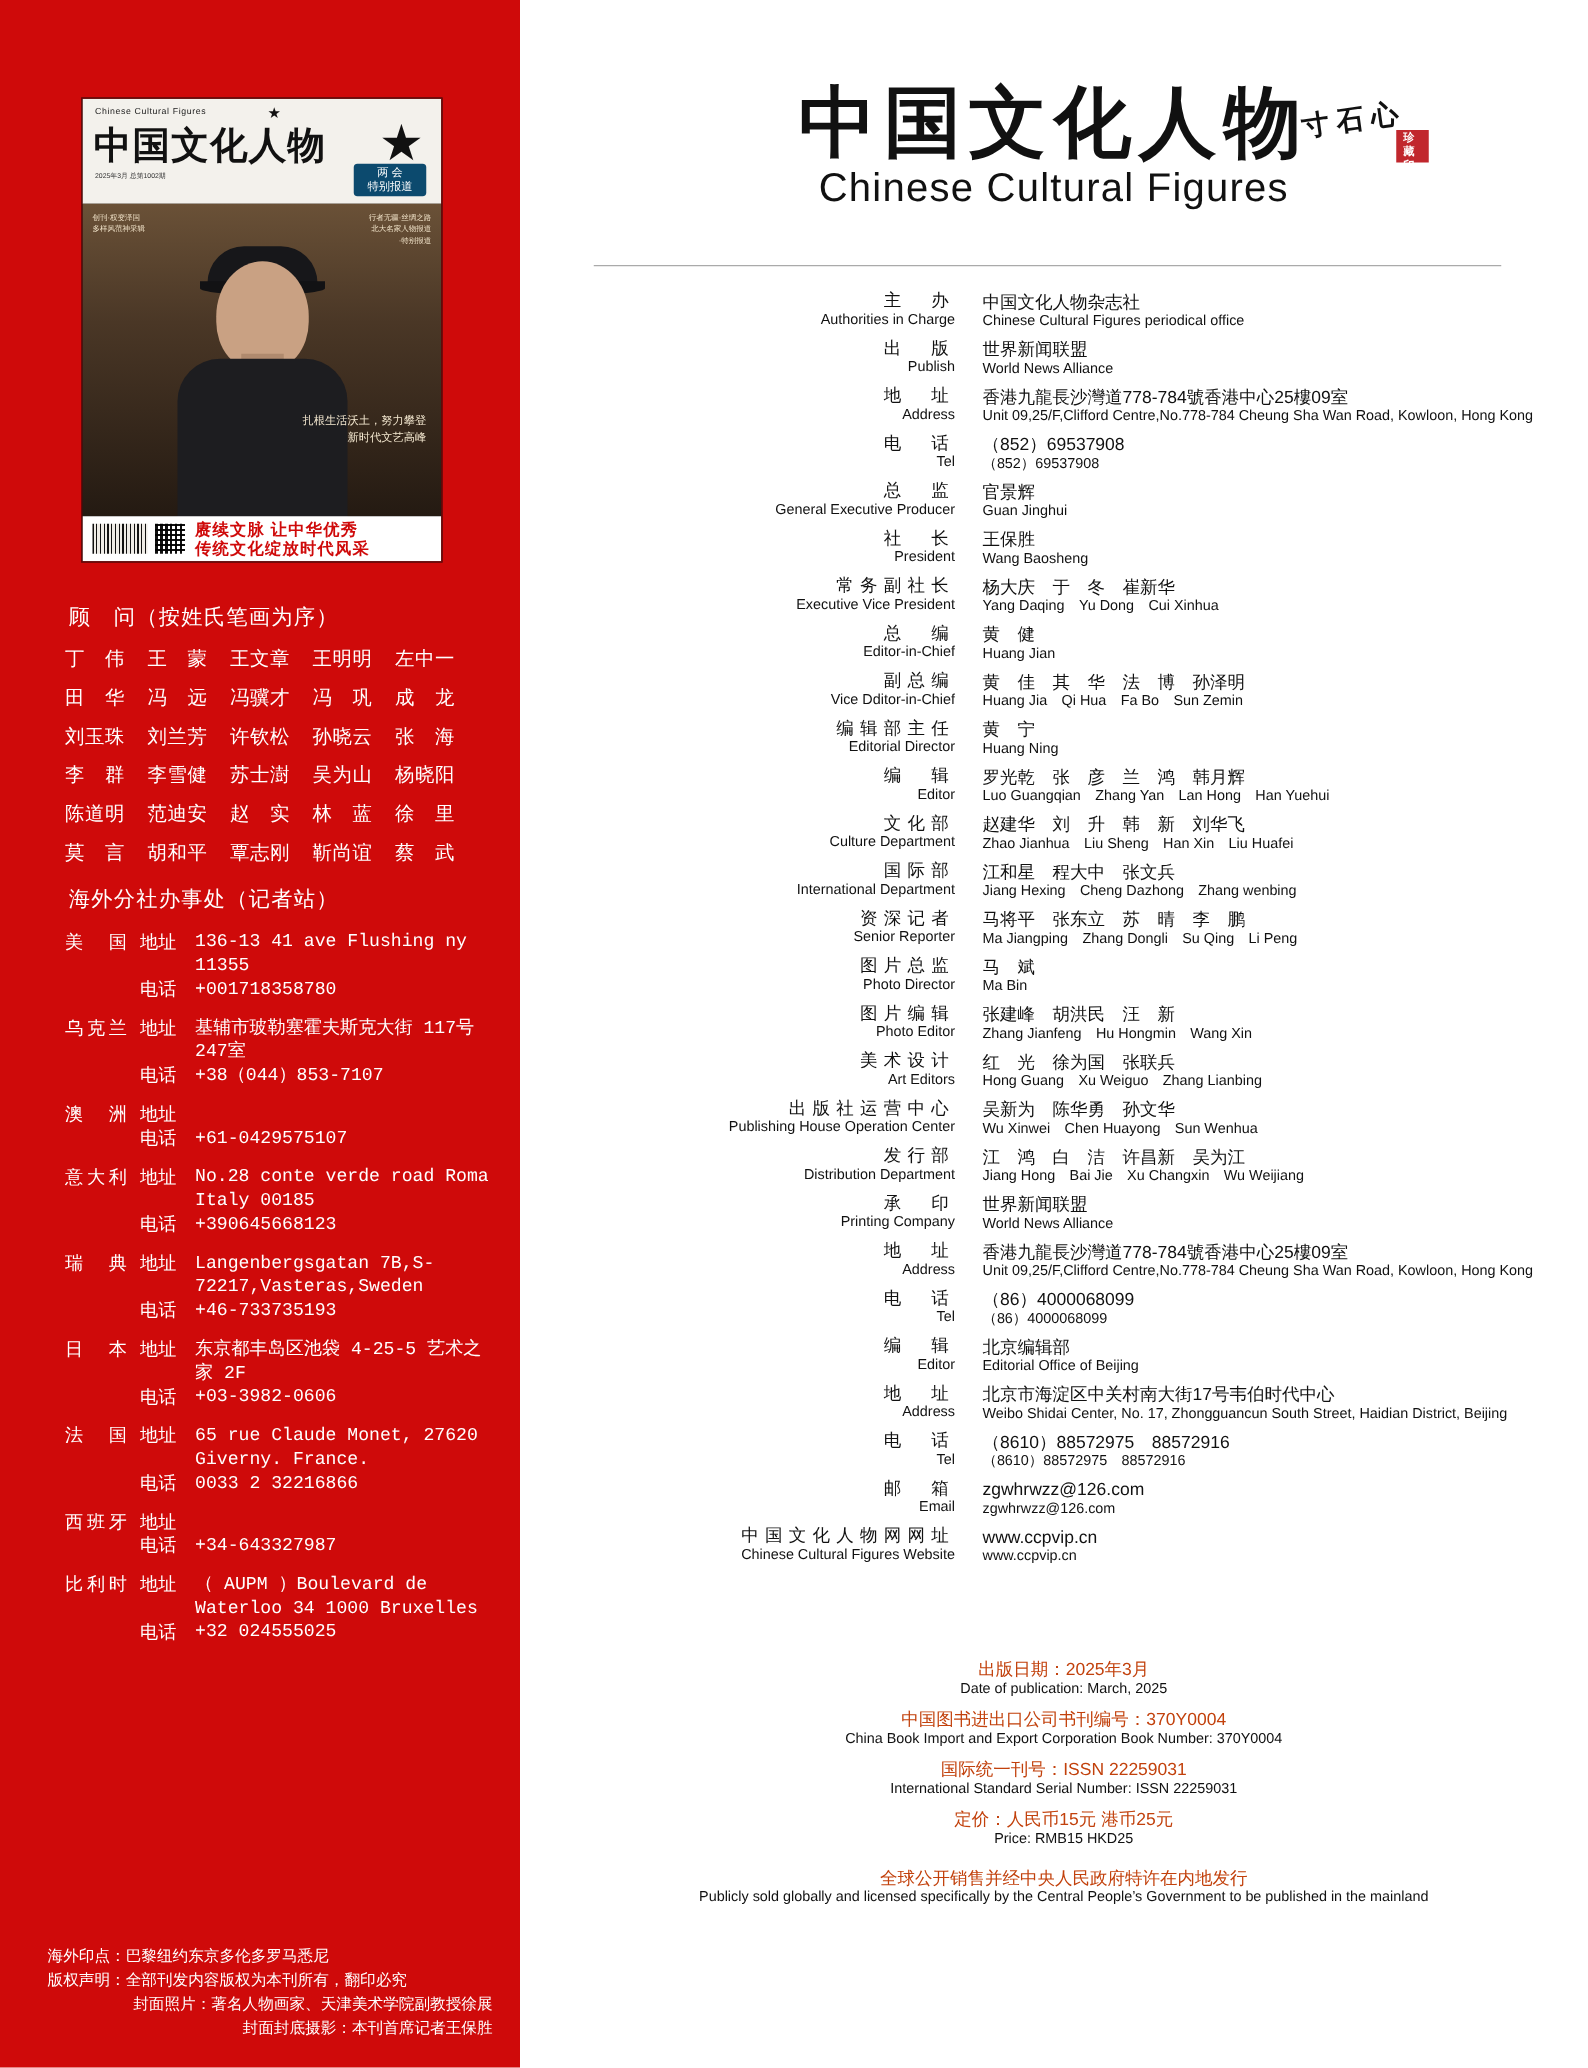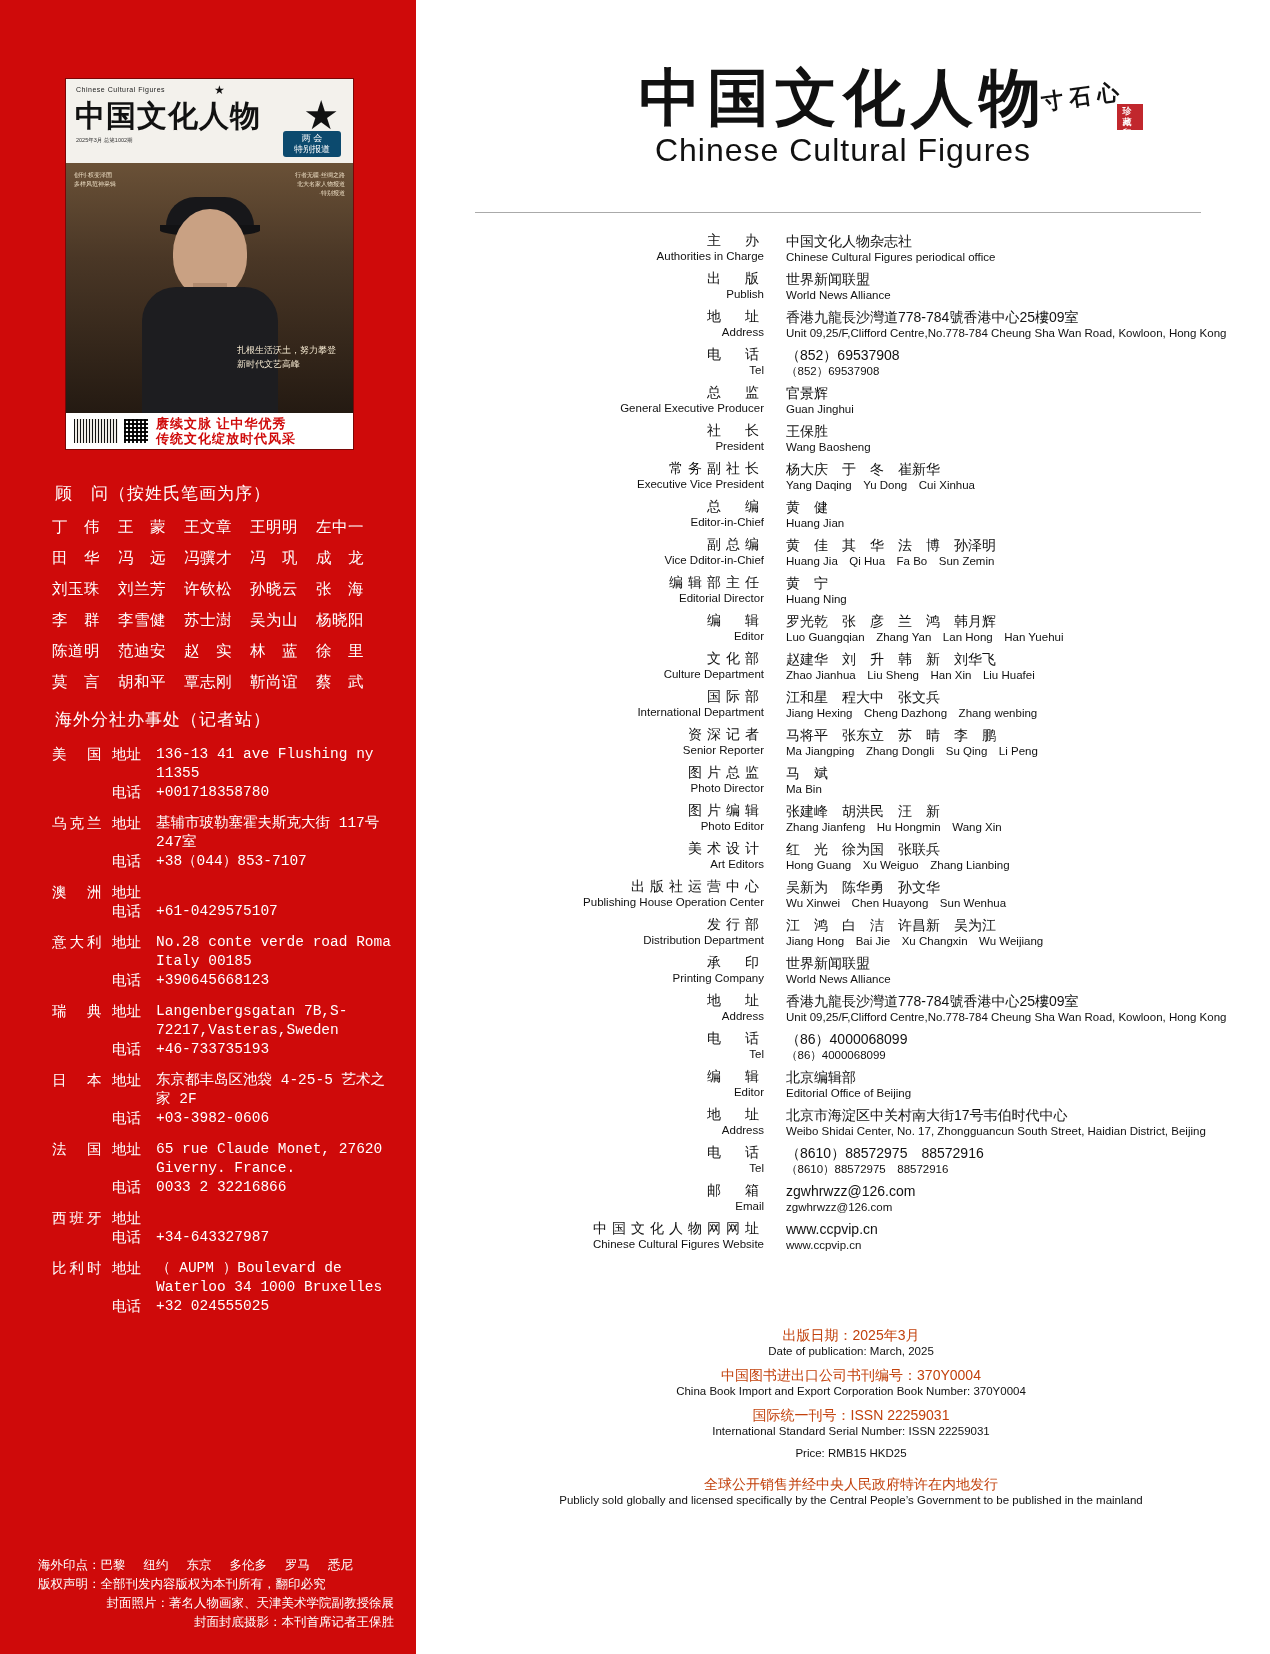--- a/index.html
+++ b/index.html
@@ -161,25 +161,26 @@
     position: absolute;
     left: 50%;
     transform: translateX(-50%);
     top: 96px;
     width: 34px; height: 20px;
     background: #b08a6e;
   }
   .cover-caption {
     position: absolute;
     right: 12px;
-    bottom: 42px;
+    bottom: 56px;
     width: 104px;
     font-size: 9px;
     line-height: 14px;
     color: #f3e7cf;
+    text-align: right;
     font-family: Liberation Serif, serif;
   }
   .cover-bottom {
     position: relative;
     height: 36px;
     background: #ffffff;
   }
   .cover-barcode {
     position: absolute;
     left: 8px; top: 6px;
@@ -279,21 +280,20 @@
   }
   .fl-label {
     flex: 0 0 auto;
     white-space: nowrap;
   }
   .fl-row.r-ind {
     justify-content: flex-end;
   }
   .fl-spread {
     display: flex;
-    gap: 18px;
   }
   
   .right-panel {
     position: absolute;
     left: 416px;
     top: 0;
     width: 854px;
     height: 1654px;
     background: #ffffff;
   }
@@ -971,20 +971,21 @@
       </div>
       <div class="fr-row">
         <div class="fr-cn">中国图书进出口公司书刊编号：370Y0004</div>
         <div class="fr-en">China Book Import and Export Corporation Book Number: 370Y0004</div>
       </div>
       <div class="fr-row">
         <div class="fr-cn">国际统一刊号：ISSN 22259031</div>
         <div class="fr-en">International Standard Serial Number: ISSN 22259031</div>
       </div>
       <div class="fr-row">
+        <div class="fr-cn">定价：人民币15元  港币25元</div>
         <div class="fr-en">Price: RMB15  HKD25</div>
       </div>
       <div class="fr-row fr-last">
         <div class="fr-cn">全球公开销售并经中央人民政府特许在内地发行</div>
         <div class="fr-en">Publicly sold globally and licensed specifically by the Central People’s Government to be published in the mainland</div>
       </div>
     </div>
 
   </div>
 </div>

